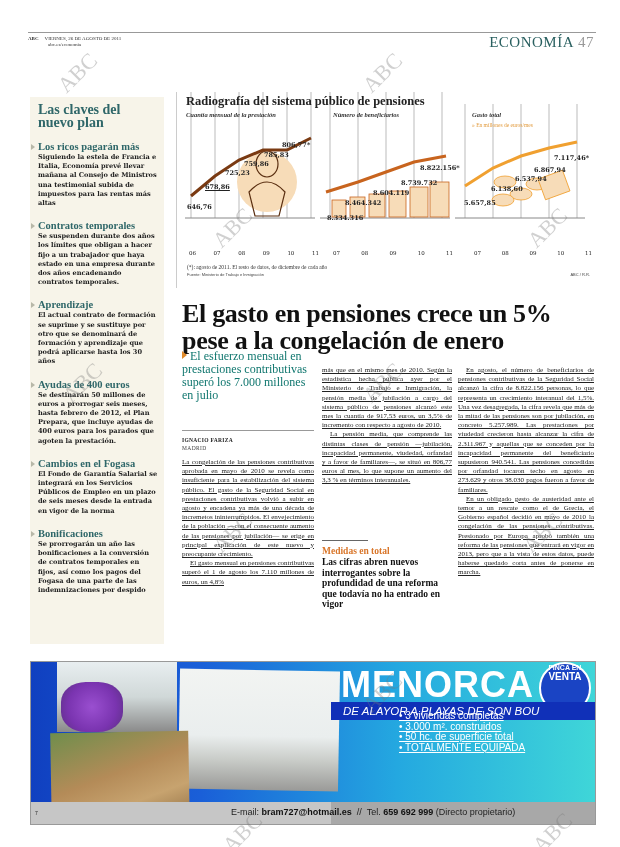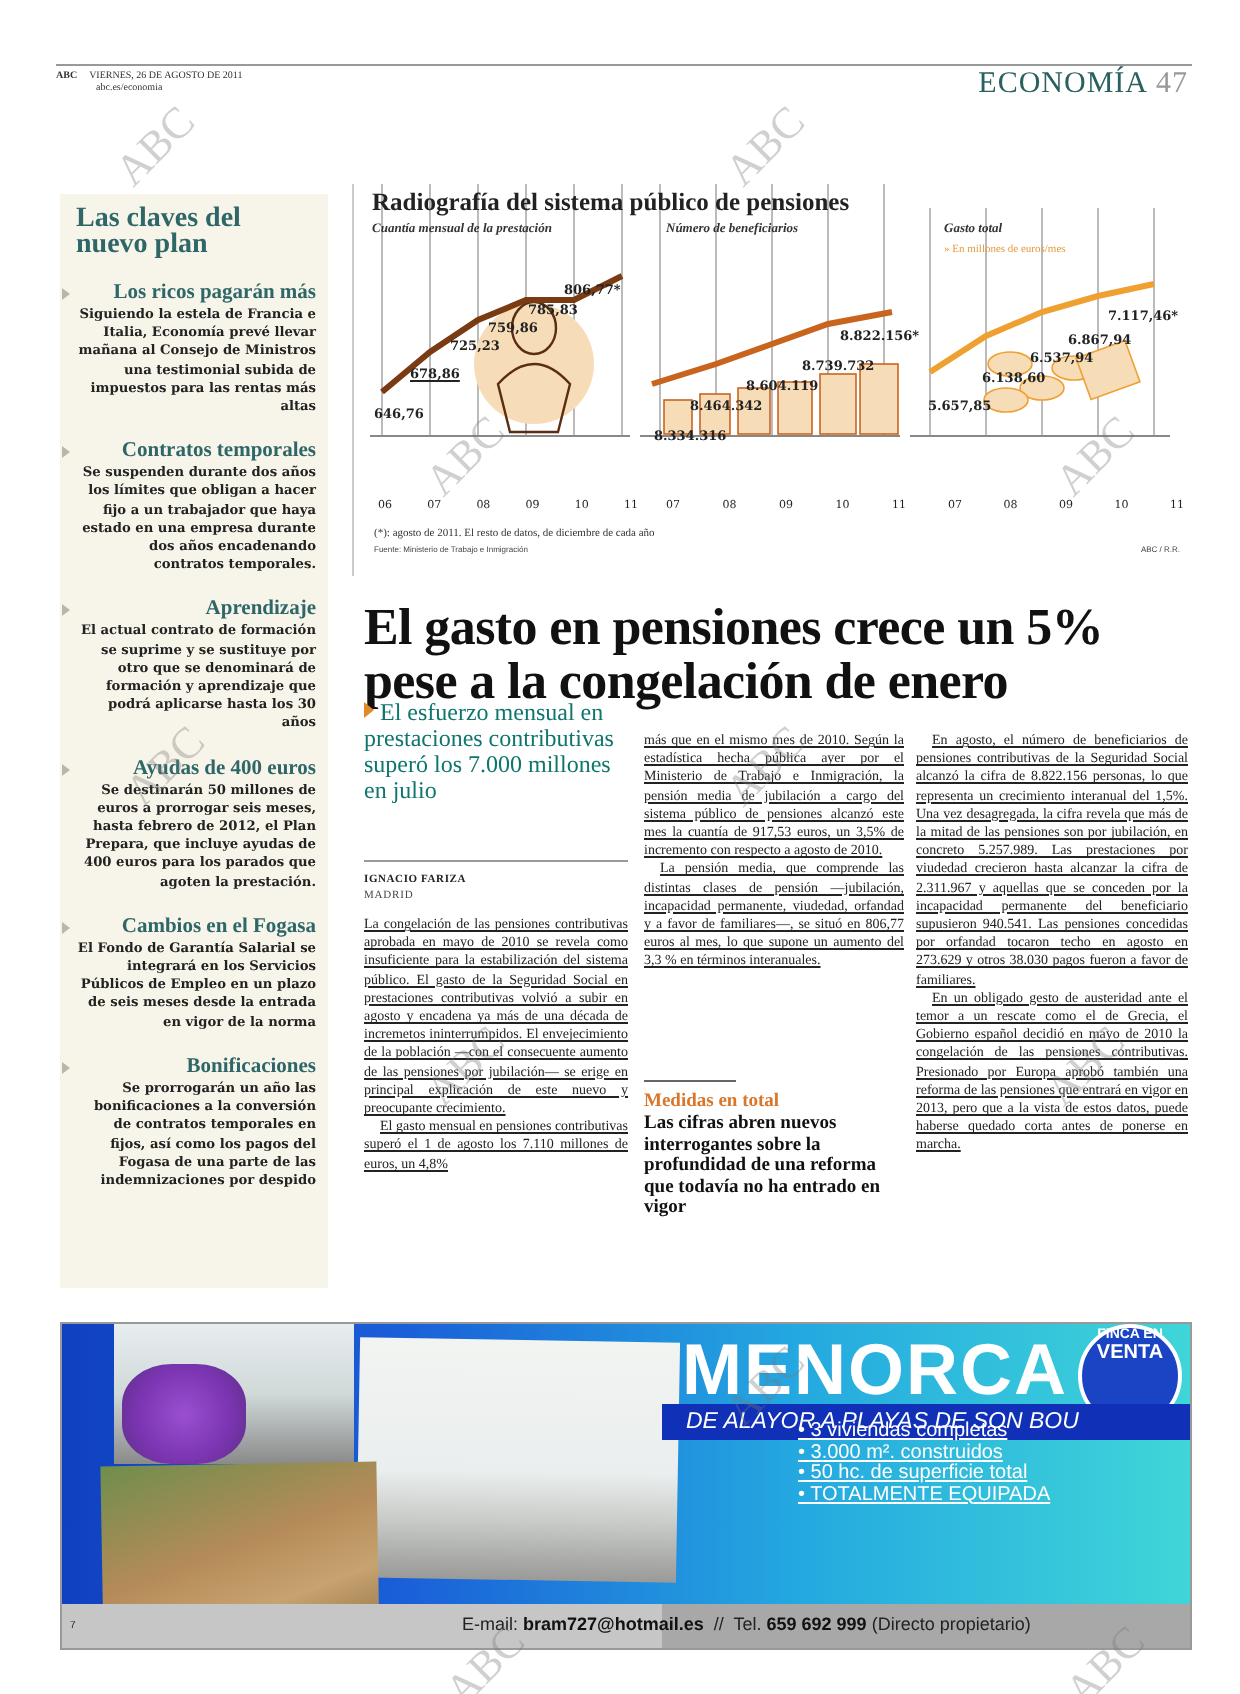--- a/index.html
+++ b/index.html
@@ -5,21 +5,21 @@
   * { box-sizing: border-box; margin: 0; padding: 0; }
   body { width: 620px; height: 847px; background: #fff; position: relative; overflow: hidden; font-family: "DejaVu Serif", serif; color: #222; }
   .topline { position: absolute; left: 28px; top: 32px; width: 568px; border-top: 1px solid #999; }
   .hdr-left { position: absolute; left: 28px; top: 36px; font-size: 5px; line-height: 6px; color: #333; font-family: "Liberation Serif", serif; }
   .hdr-left b { margin-right: 6px; }
   .hdr-right { position: absolute; right: 26px; top: 34px; font-family: "Liberation Serif", serif; font-size: 15px; color: #2a6060; letter-spacing: 0.5px; }
   .hdr-right .pg { color: #999; margin-left: 4px; }
 
   .sidebar { position: absolute; left: 30px; top: 97px; width: 134px; height: 547px; background: #f7f4e9; padding: 6px 6px 0 8px; }
   .sb-title { font-family: "Liberation Serif", serif; font-weight: bold; font-size: 14px; line-height: 13px; color: #2f6769; margin-bottom: 12px; }
-  .sb-item { margin-bottom: 12px; text-align: right; }
+  .sb-item { margin-bottom: 12px; }
   .sb-item-h { font-family: "Liberation Serif", serif; font-weight: bold; font-size: 10.5px; color: #2f6769; line-height: 12px; position: relative; padding-left: 0; }
   .sb-item-h .tri { position: absolute; left: -7px; top: 3px; width: 0; height: 0; border-left: 4px solid #b8b8a8; border-top: 3px solid transparent; border-bottom: 3px solid transparent; }
   .sb-item-t { font-family: "DejaVu Serif", serif; font-size: 6.6px; font-weight: bold; line-height: 9.2px; color: #222; }
 
   .chart-area { position: absolute; left: 176px; top: 92px; width: 420px; height: 196px; border-left: 1px solid #ccc; padding-left: 8px; }
   .chart-title { font-family: "Liberation Serif", serif; font-weight: bold; font-size: 12.5px; color: #222; position: absolute; left: 9px; top: 2px; }
   .sub { position: absolute; font-family: "Liberation Serif", serif; font-style: italic; font-weight: bold; font-size: 6.5px; color: #333; }
   .sub2 { position: absolute; font-family: "Liberation Serif", serif; font-size: 5.5px; color: #e29a3c; }
   .foot1 { position: absolute; left: 10px; top: 172px; font-size: 5.5px; color: #333; font-family: "Liberation Serif", serif; }
   .foot2 { position: absolute; left: 10px; top: 180px; font-size: 4px; color: #444; font-family: "Liberation Sans", sans-serif; }

